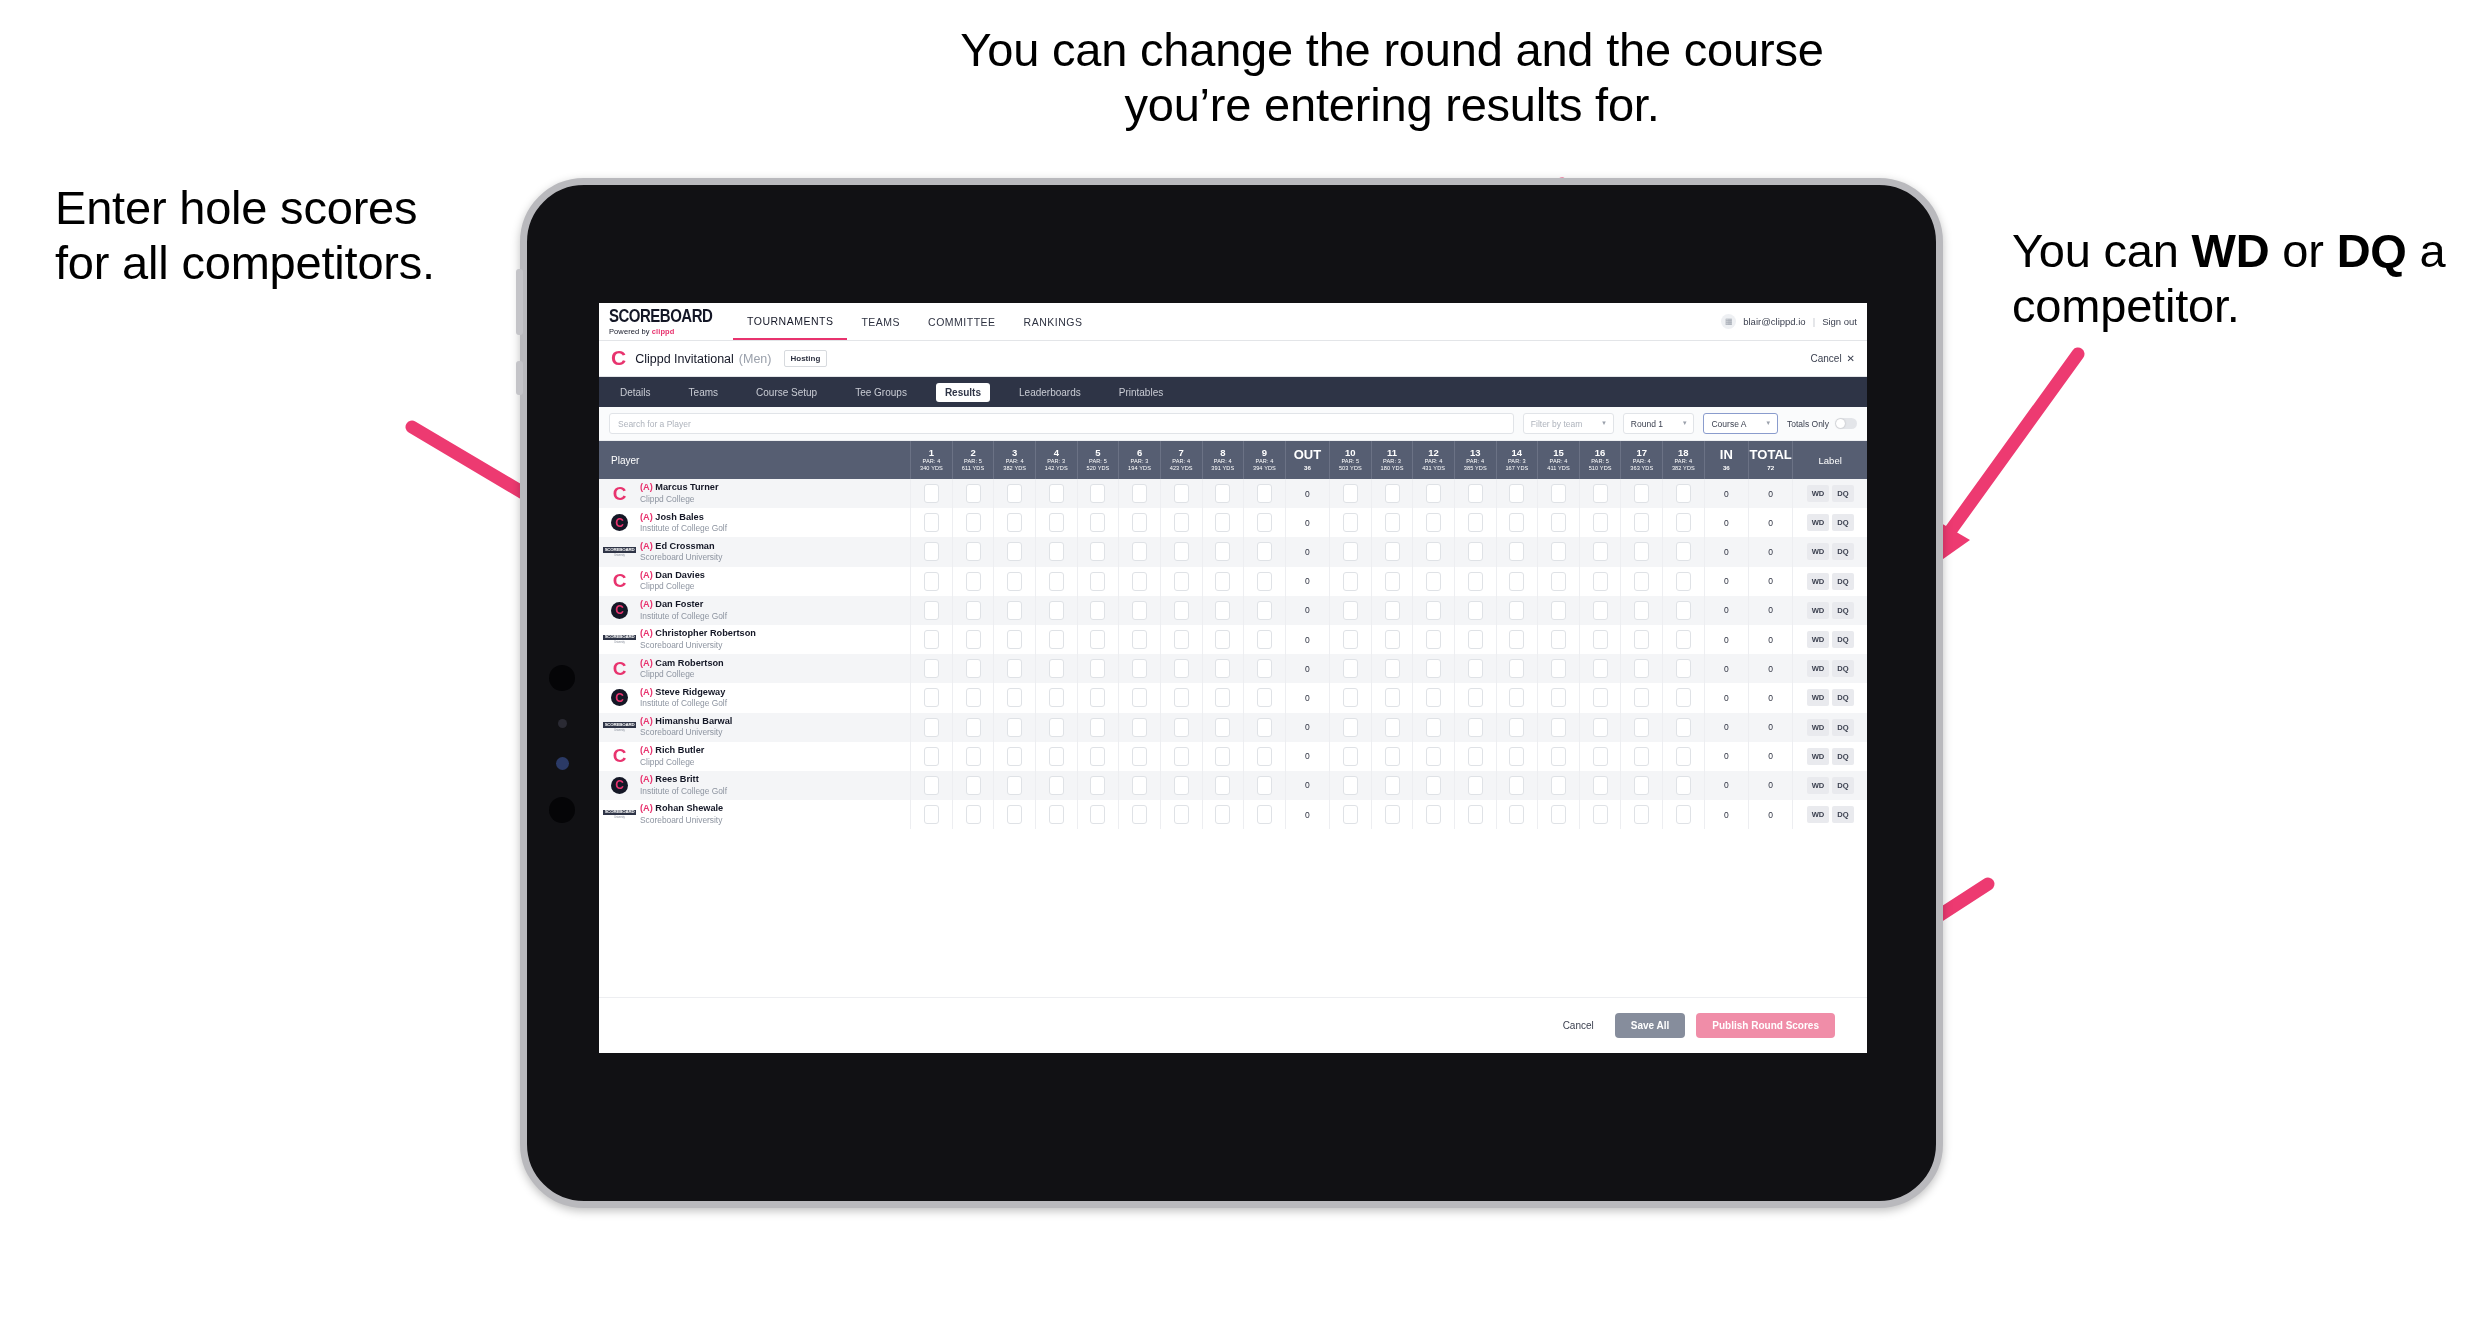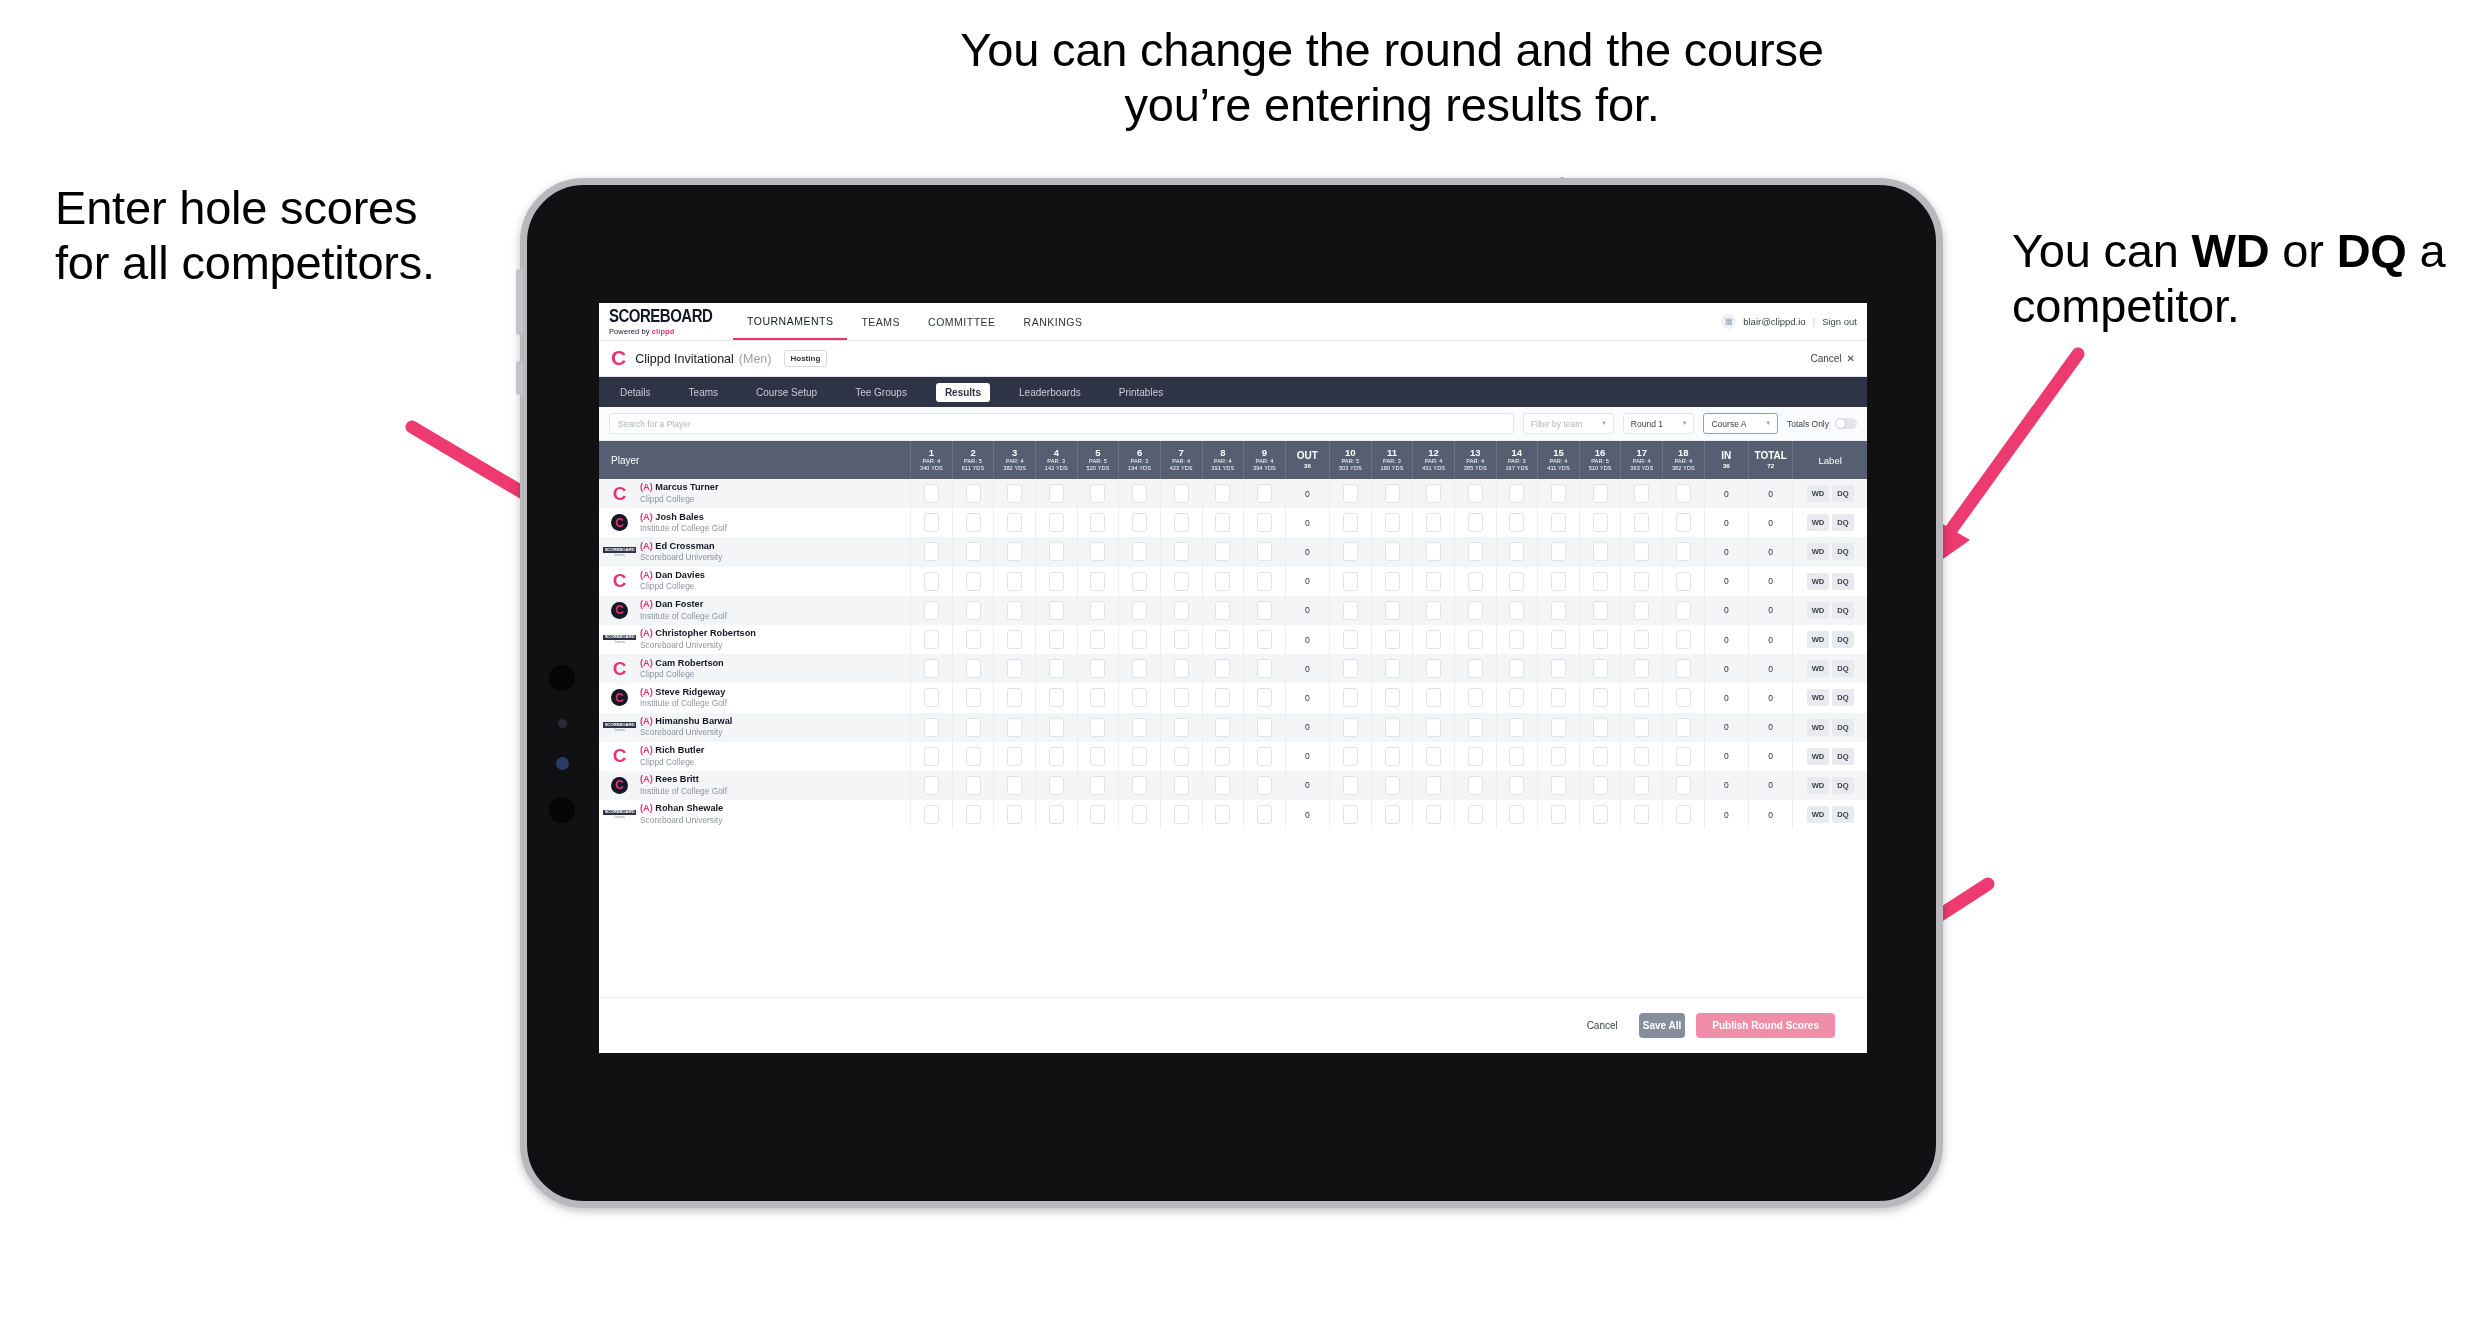--- a/index.html
+++ b/index.html
@@ -144,21 +144,21 @@
   }
   .hdr-player {
     width:232px; text-align:left; padding-left:12px; font-size:10px; height:38px;
     background:#565e72;
   }
   .hdr-hole { width:31px; height:38px; background:#565e72; border-left:1px solid #6b7285; }
   .hdr-hole .hn { font-size:9.5px; font-weight:bold; line-height:1.05; }
   .hdr-hole .hp { font-size:5.6px; letter-spacing:.1px; line-height:1.35; }
   .hdr-hole .hy { font-size:5.6px; letter-spacing:.1px; line-height:1.2; }
   .hdr-sum { width:33px; height:38px; background:#565e72; border-left:1px solid #6b7285;}
-  .hdr-sum .sn { font-size:10px; font-weight:bold; line-height:1.15;}
+  .hdr-sum .sn { font-size:13px; font-weight:bold; line-height:1.15;}
   .hdr-sum .sv { font-size:6.2px; font-weight:bold; line-height:1.5;}
   .hdr-label { width:55px; height:38px; background:#565e72; font-size:9.5px; border-left:1px solid #6b7285;}
 
   tbody tr { height:29.2px; }
   tbody tr:nth-child(odd)  { background:#f4f5f7; }
   tbody tr:nth-child(even) { background:#ffffff; }
   td.pl { padding-left:8px; }
   .plrow { display:flex; align-items:center; gap:8px; }
   .teamlogo { width:25px; height:20px; display:flex; align-items:center; justify-content:center; flex:0 0 25px; }
   .logo-clippd { font-size:19px; font-weight:bold; color:#e8336e; line-height:.85; font-family:"Liberation Sans",sans-serif; }
@@ -185,21 +185,21 @@
     padding:4px 5px; border-radius:2px; min-width:19px; text-align:center;
   }
 
   
   .footer {
     position:absolute; left:0; right:0; bottom:0; height:56px;
     background:#fff; border-top:1px solid #edeef1;
     display:flex; align-items:center; justify-content:flex-end; gap:11px; padding-right:32px;
   }
   .btn-cancel { font-size:10px; color:#3c4150; padding:6px 10px; }
-  .btn-save { background:#868d9c; color:#fff; font-size:10px; font-weight:bold; padding:7px 4px; border-radius:4px; }
+  .btn-save { background:#868d9c; color:#fff; font-size:10px; font-weight:bold; padding:7px 16px; border-radius:4px; }
   .btn-pub { background:#f08da8; color:#fff; font-size:10px; font-weight:bold; padding:7px 16px; border-radius:4px; }
   .spacer-row { height:16px; background:#fff; }
 </style>
 </head>
 <body>
 
 <div id="stage">
 
   <div class="anno" id="anno-top">You can change the round and the course you’re entering results for.</div>
   <div class="anno" id="anno-left">Enter hole scores for all competitors.</div>

